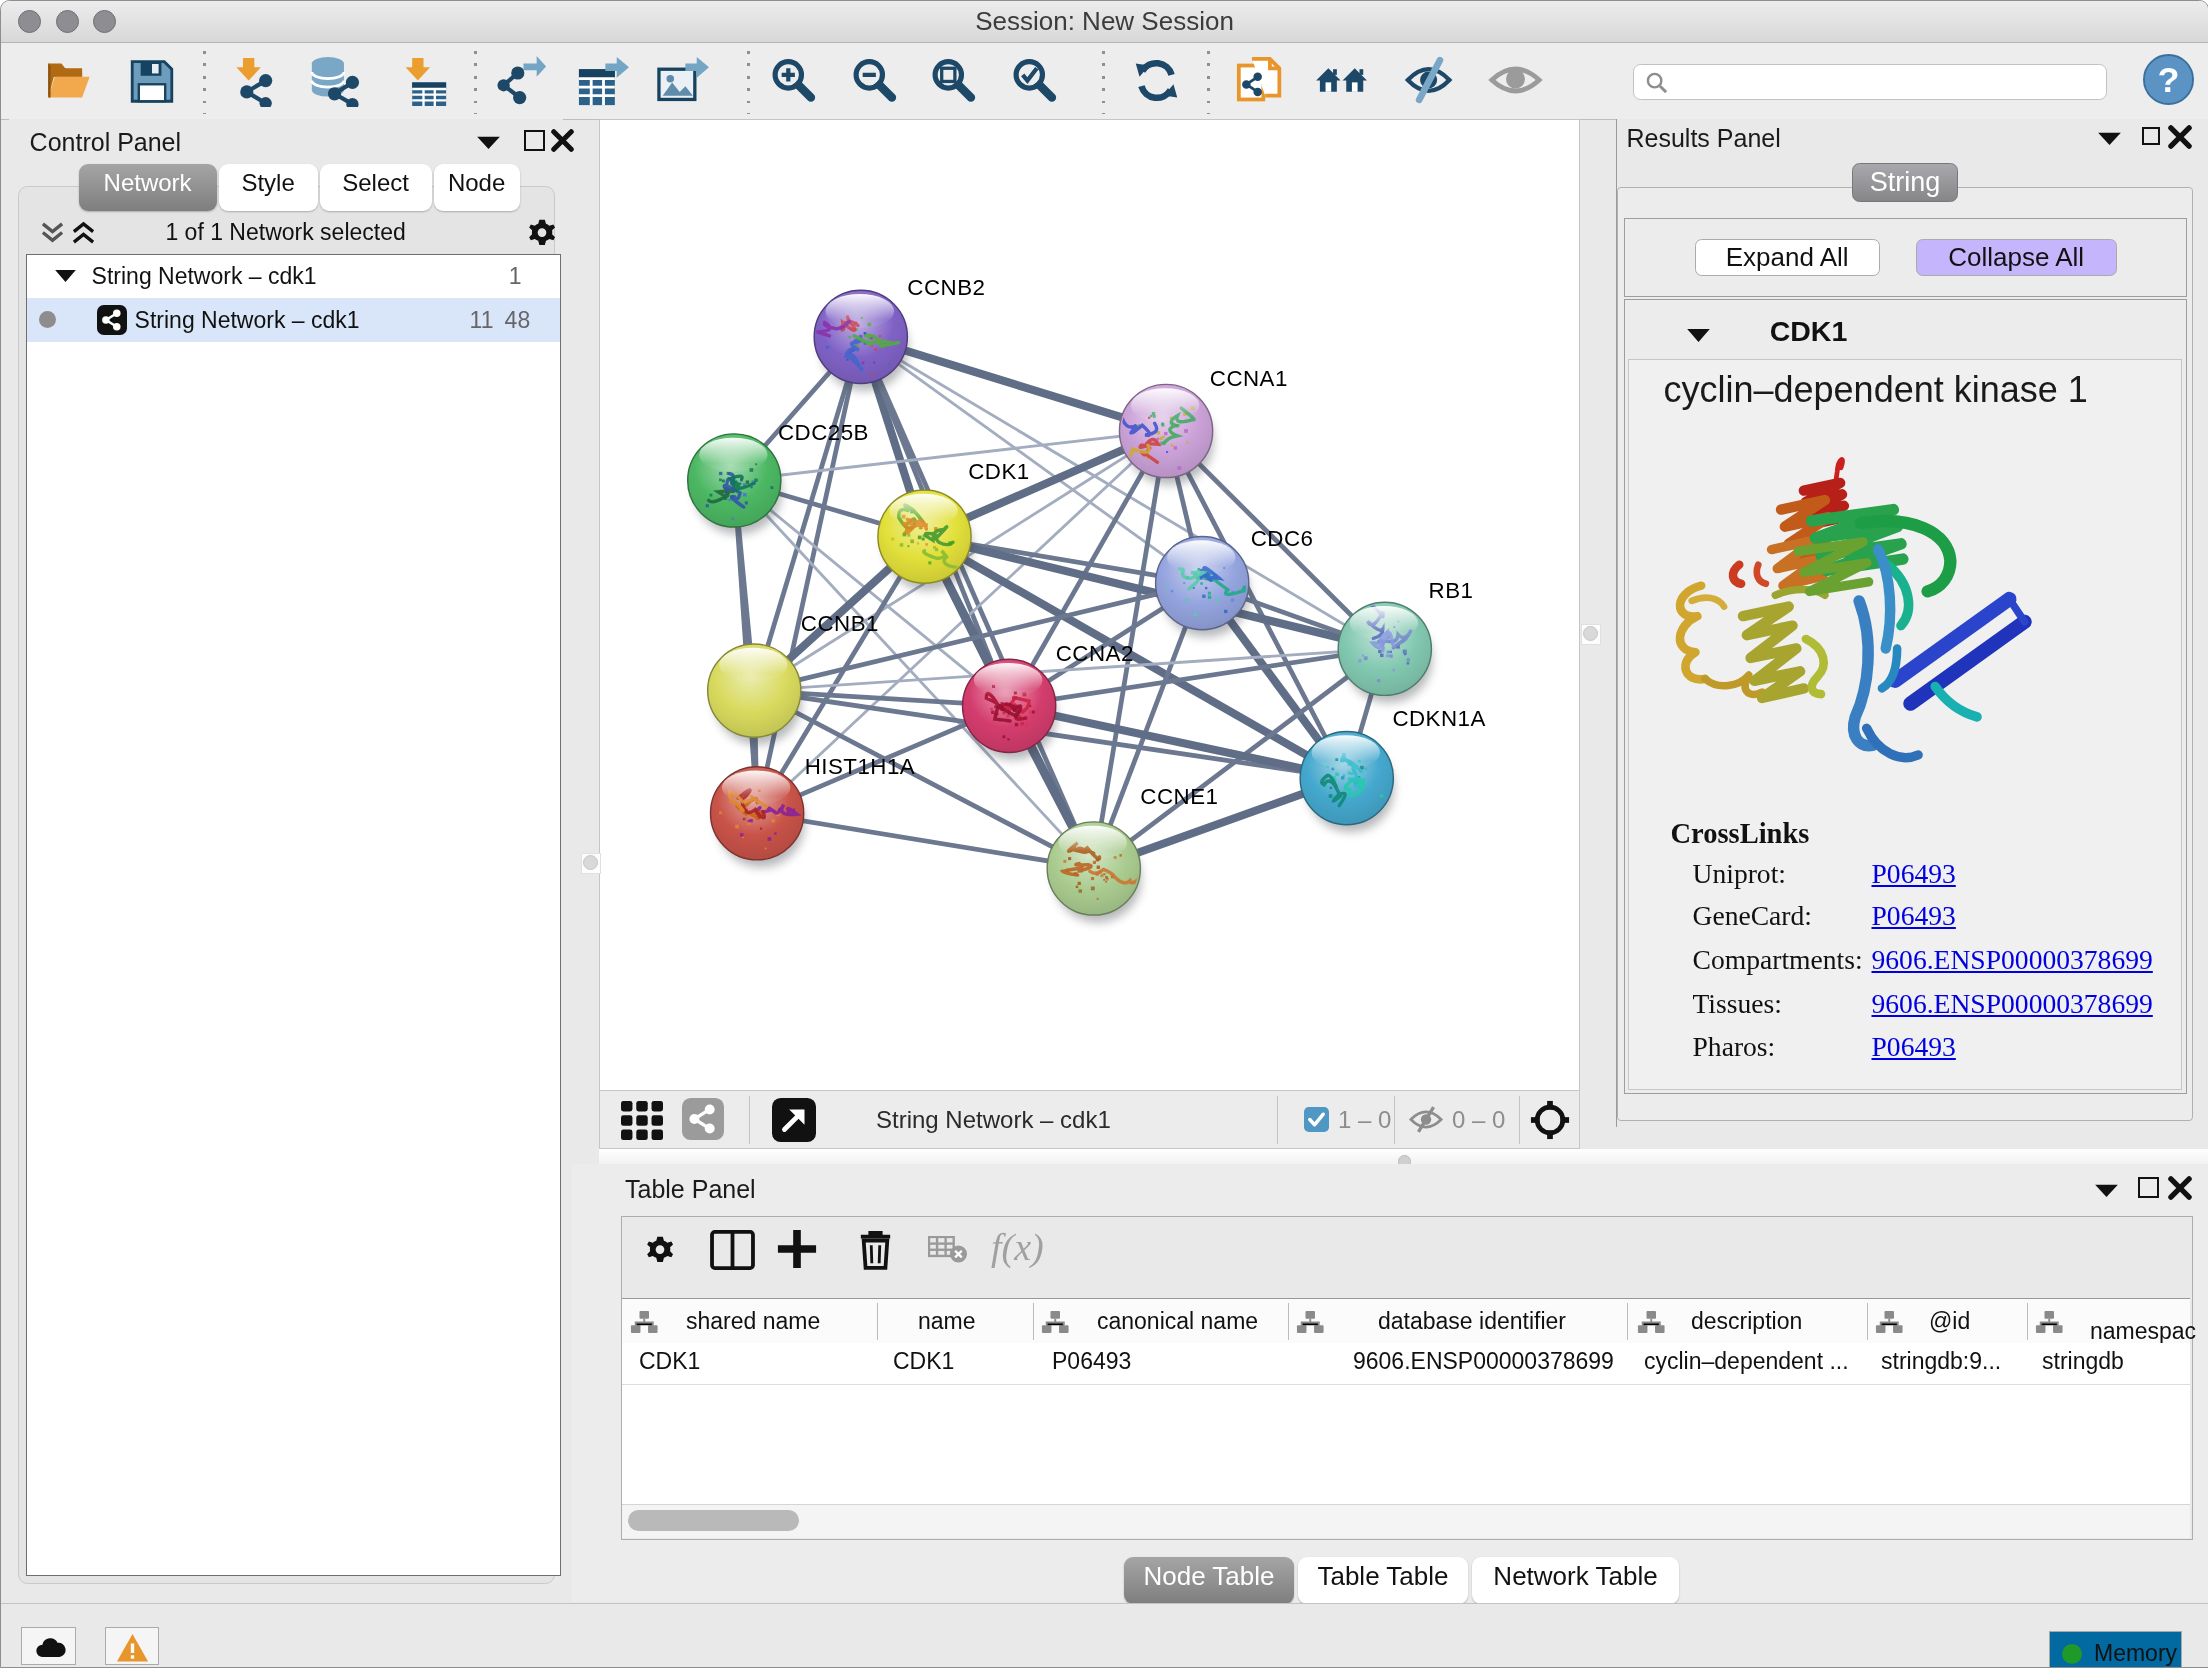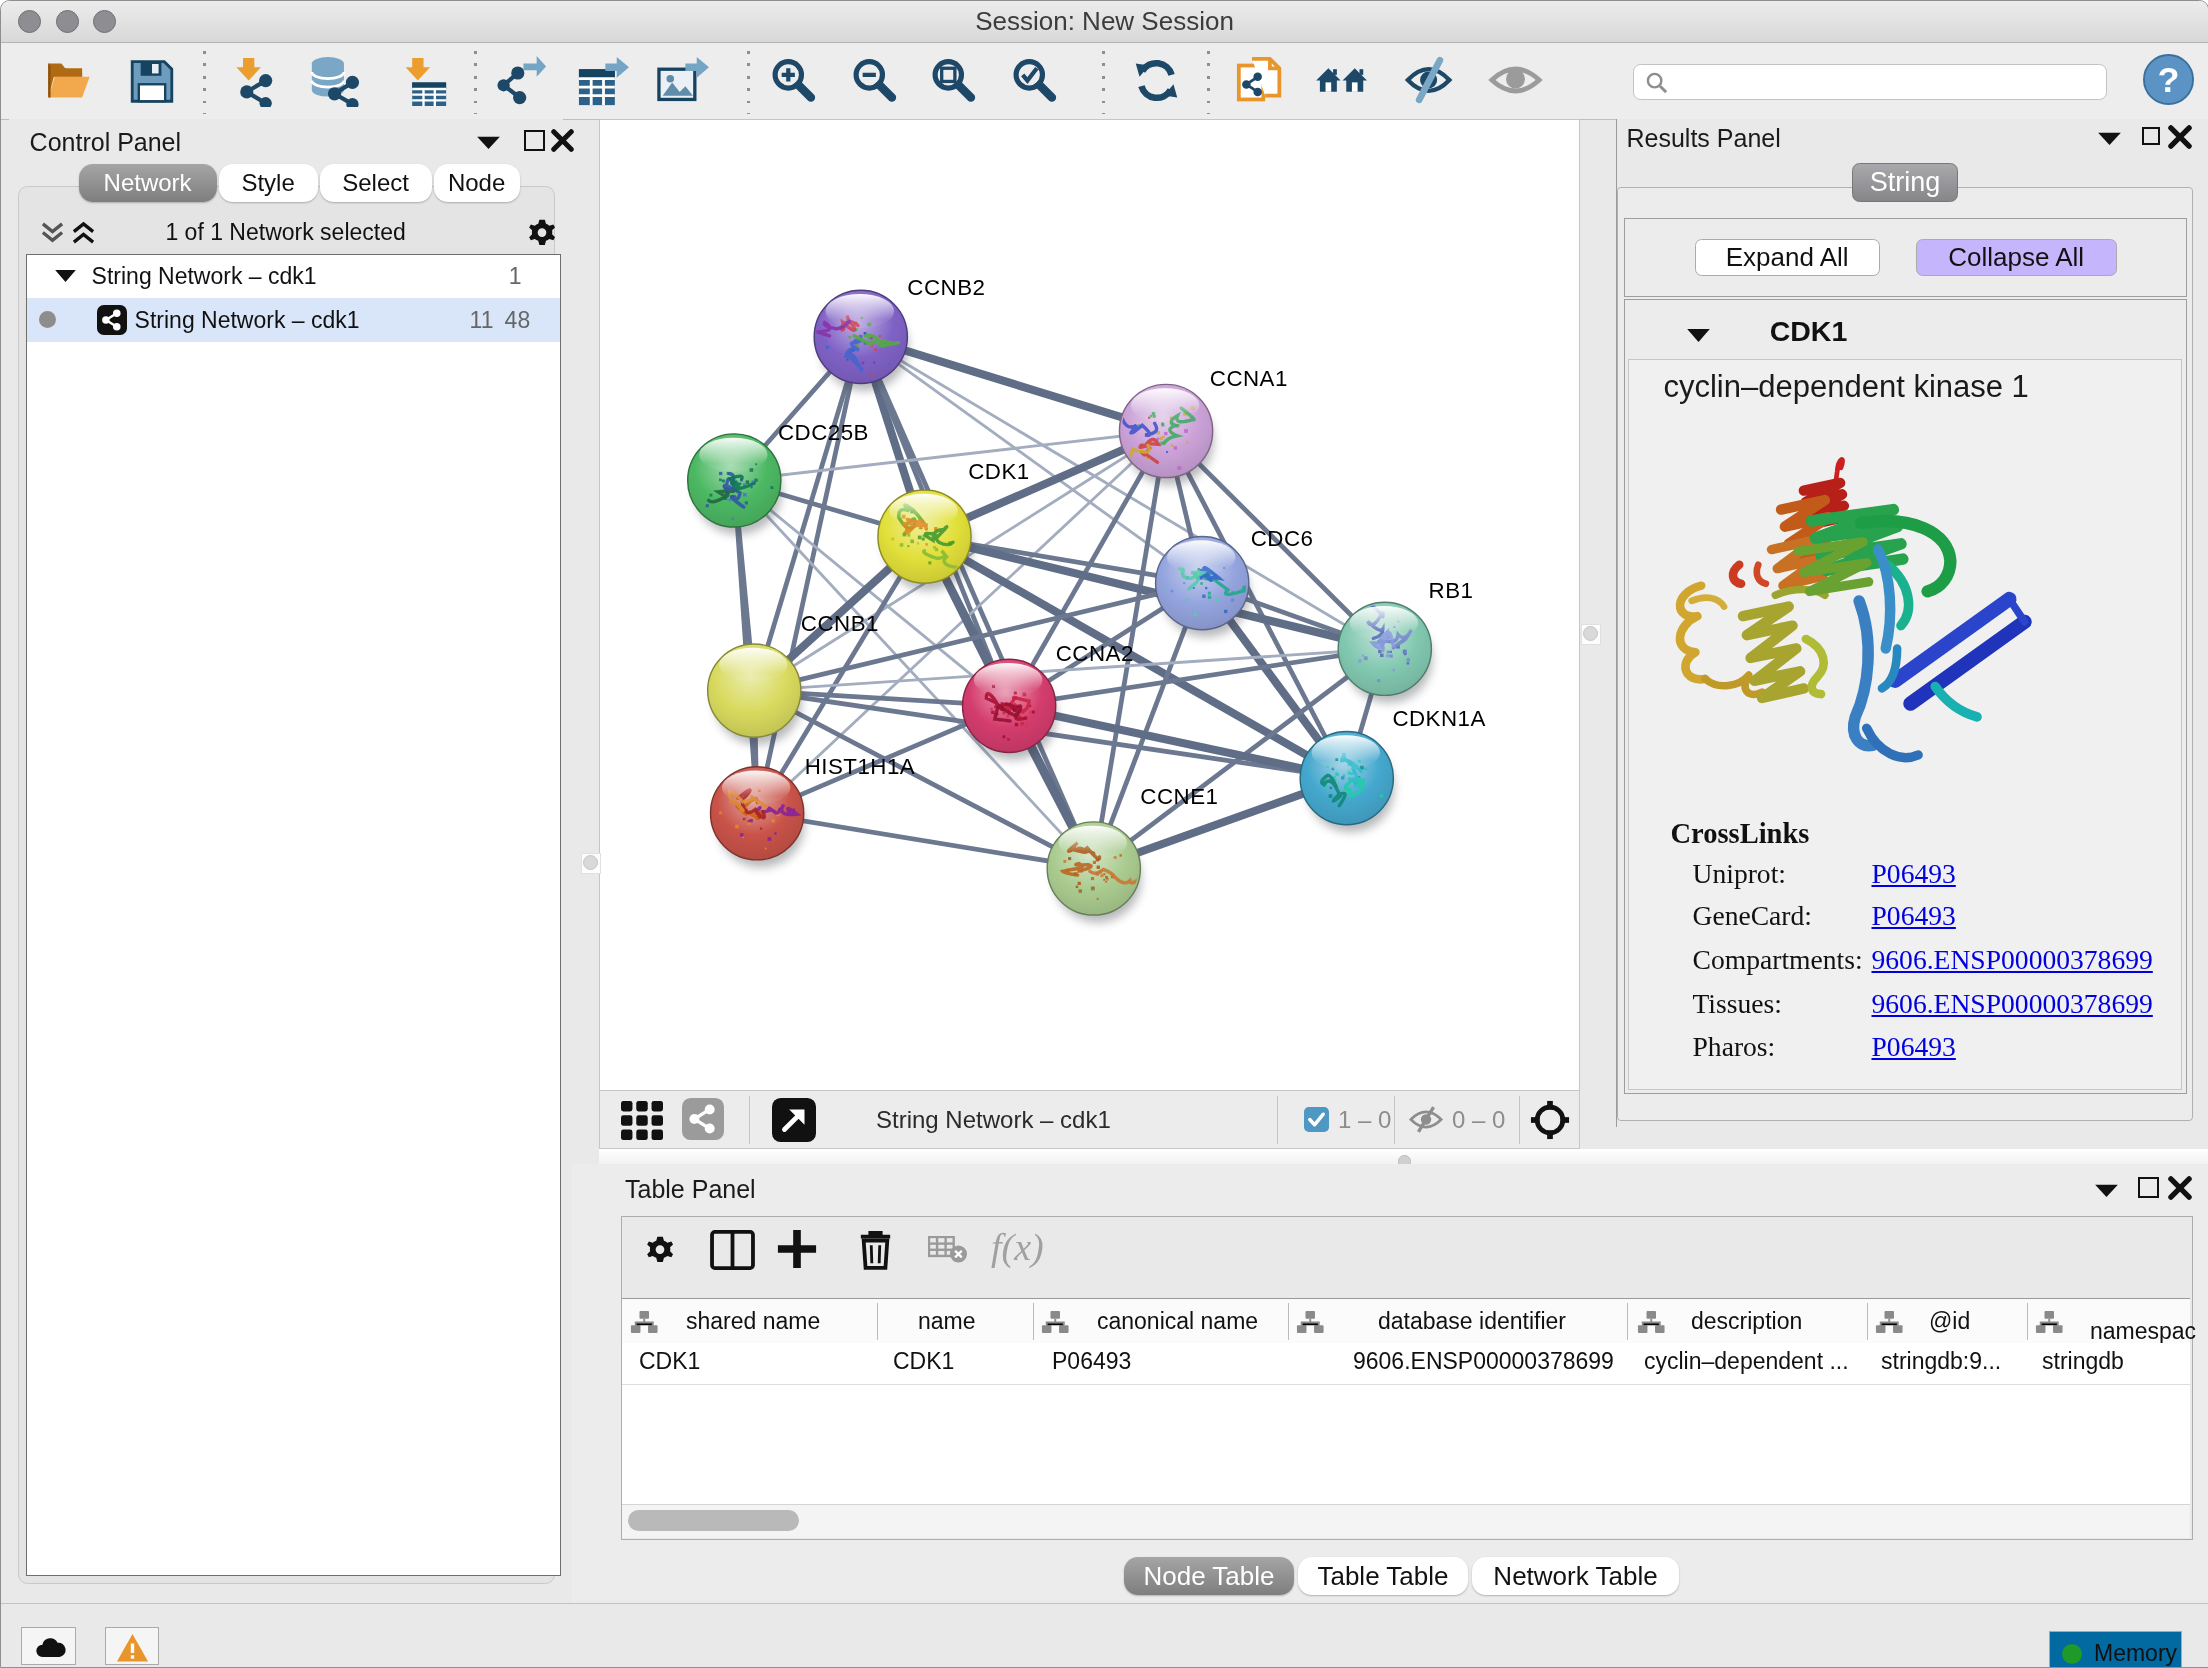--- a/index.html
+++ b/index.html
@@ -12,21 +12,21 @@
   #title{position:absolute;top:0;left:0;width:100%;height:41px;line-height:41px;text-align:center;font-size:26px;color:#3c3c3c;}
   
   #toolbar{position:absolute;left:0;top:42px;width:100%;height:76px;background:#ededed;border-bottom:1px solid #bdbdbd;}
   .ticon{position:absolute;top:13.3px;}
   .tsep{position:absolute;top:7.6px;width:2.9px;height:63px;background:repeating-linear-gradient(to bottom,#8f8f8f 0 2.9px,rgba(0,0,0,0) 2.9px 12.4px);}
   #searchbox{position:absolute;left:1632px;top:21px;width:472px;height:34px;background:#fff;border:1px solid #c2c2c2;border-radius:7.6px;}
   
   .ptitle{font-size:25px;color:#1a1a1a;}
   
   #cpanel{position:absolute;left:7.6px;top:118px;width:554px;height:1463px;background:#e9e9e9;box-sizing:border-box;}
-  .tab{position:absolute;height:38px;line-height:38px;text-align:center;font-size:24px;border-radius:14px;background:#fff;color:#111;box-shadow:0 1px 1.9px rgba(0,0,0,0.25);}
+  .tab{position:absolute;height:47px;line-height:38px;text-align:center;font-size:24px;border-radius:9px;background:#fff;color:#111;box-shadow:0 1px 1.9px rgba(0,0,0,0.25);}
   .tabsel{background:linear-gradient(#a5a5a5,#7e7e7e);color:#fff;}
   #cp-sub{position:absolute;left:9.5px;top:67px;width:535px;height:1396px;background:#e4e4e4;border:1px solid #c9c9c9;border-radius:9.5px;}
   #cp-list{position:absolute;left:17px;top:135px;width:535px;height:1322px;background:#fff;border:1.9px solid #6e6e6e;box-sizing:border-box;}
   
   #netpanel{position:absolute;left:598px;top:118px;width:981px;height:1030px;background:#fff;border:1px solid #c6c6c6;box-sizing:border-box;}
   #nettoolbar{position:absolute;left:0px;bottom:0px;width:100%;height:57px;background:#ececec;border-top:1px solid #c6c6c6;}
   #splitband{position:absolute;left:598px;top:1148px;width:1610px;height:15px;background:linear-gradient(#ffffff,#f2f2f2);}
   
   #rpanel{position:absolute;left:1615px;top:118px;width:593px;height:1008px;background:#e9e9e9;border-left:1.9px solid #9b9b9b;box-sizing:border-box;}
   
@@ -925,21 +925,21 @@
       <div class="abs" style="left:70px;top:20px;width:183px;height:35px;background:#fff;border:1px solid #ababab;border-radius:6.7px;font-size:26px;text-align:center;line-height:35px;color:#111;">Expand All</div>
       <div class="abs" style="left:291px;top:20px;width:199px;height:35px;background:#c4b5fd;border:1px solid #ababab;border-radius:6.7px;font-size:26px;text-align:center;line-height:35px;color:#111;">Collapse All</div>
     </div>
 
     <div class="abs" style="left:6.7px;top:180px;width:561px;height:793px;background:#ececec;border:1px solid #9d9d9d;">
       <svg class="abs" style="left:61px;top:27px;" width="25" height="16" viewBox="0 0 26 17">
           <path d="M1 2 L25 2 L13 16 Z" fill="#111"></path>
         </svg>
       <div class="abs" style="left:145px;top:15px;font-size:28.5px;font-weight:bold;color:#111;">CDK1</div>
       <div class="abs" style="left:3.8px;top:59px;width:552px;height:729px;background:#f0f0f0;border:1px solid #c6c6c6;">
-        <div class="abs" style="left:34px;top:8.6px;font-size:31px;color:#1a1a1a;">cyclin–dependent kinase 1</div>
+        <div class="abs" style="left:34px;top:8.6px;font-size:36px;color:#1a1a1a;">cyclin–dependent kinase 1</div>
         <div id="PROTEIN" class="abs" style="left:34px;top:83px;">
         <svg width="376" height="331" viewBox="0 0 395 348">
           <g fill="none" stroke-linecap="round" stroke-linejoin="round">
             <path d="M187,26 C192,12 184,16 183,30 C182,40 180,48 176,52" stroke="#cc2020" stroke-width="5"></path>
             <path d="M148,50 L186,42 L150,62 L188,54 L152,74 L190,66 L154,86 L190,78" stroke="#b62018" stroke-width="11"></path>
             <path d="M124,70 L170,60 L128,88 L174,78 L132,106 L178,96 L136,122 L180,112" stroke="#c25a1a" stroke-width="11"></path>
             <path d="M114,112 L160,102 L120,132 L164,122 L126,150 L168,140" stroke="#c87024" stroke-width="10"></path>
             <path d="M80,128 C70,136 72,146 82,148" stroke="#cc3a20" stroke-width="9"></path>
             <path d="M100,128 C96,138 100,146 108,148" stroke="#d04828" stroke-width="7"></path>
             <path d="M40,150 C10,158 12,186 36,182 C14,192 10,218 34,220 C16,230 22,252 44,248" stroke="#d0a62e" stroke-width="9"></path>

